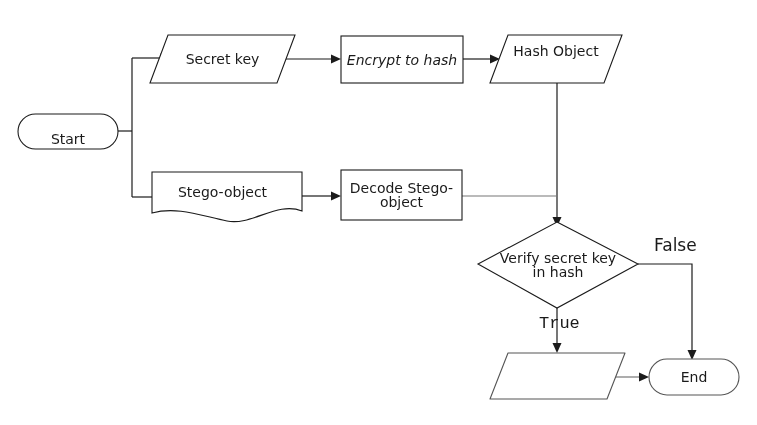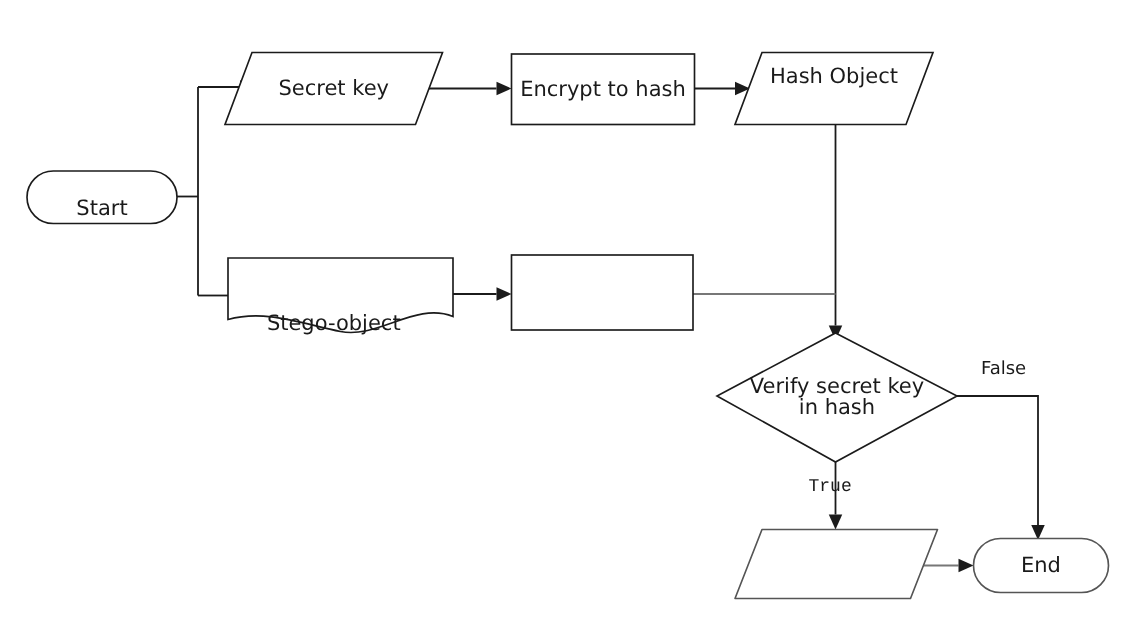--- a/index.html
+++ b/index.html
@@ -59,21 +59,21 @@
     font-family: "DejaVu Sans", sans-serif;
     white-space: pre-line;
     display: flex;
     align-items: center;
     justify-content: center;
     pointer-events: none;
   }
   .edge-label {
     position: absolute;
     color: #1a1a1a;
-    font-size: 12px;
+    font-size: 17px;
     line-height: 14px;
     font-family: "DejaVu Sans", sans-serif;
     white-space: nowrap;
     pointer-events: none;
   }
 </style>
 </head>
 <body>
 
 <div id="canvas">
@@ -132,26 +132,28 @@
     <polygon class="node-shape-soft" points="508,353 625,353 607,399 490,399"></polygon>
 
     <rect class="node-shape-soft" x="649" y="359" width="90" height="36" rx="18" ry="18"></rect>
 
   </svg>
 
   <div class="node-label" style="left:18px;  top:114px; width:100px; height:49px;">Start</div>
 
   <div class="node-label" style="left:150px; top:35px;  width:145px; height:48px;">Secret key</div>
 
-  <div class="node-label" style="left:341px; top:36px;  width:122px; height:47px;">Encrypt to hash</div>
+  <div class="node-label" style="left:341px; top:36px;  width:122px; height:47px;font-style:italic;">Encrypt to hash</div>
 
   <div class="node-label" style="left:490px; top:35px;  width:132px; height:31px;">Hash Object</div>
 
-  <div class="node-label" style="left:152px; top:172px; width:141px; height:40px;margin-top:24px;">Stego-object</div>
+  <div class="node-label" style="left:152px; top:172px; width:141px; height:40px;">Stego-object</div>
 
+  <div class="node-label" style="left:341px; top:170px; width:121px; height:50px;">Decode Stego-
+object</div>
 
   <div class="node-label" style="left:478px; top:222px; width:160px; height:86px;">Verify secret key
 in hash</div>
 
 
   <div class="node-label" style="left:649px; top:359px; width:90px; height:36px;">End</div>
 
   <div class="edge-label" style="left:654px; top:238px;">False</div>
 
   <div class="edge-label" style="left:539px; top:317px;font-family:Liberation Mono, monospace;">True</div>

